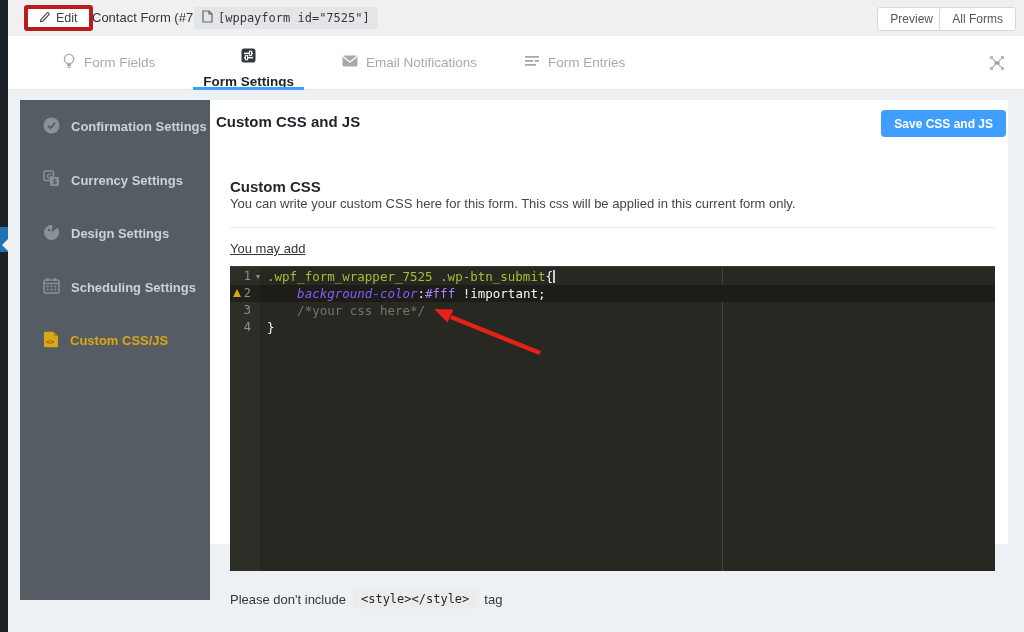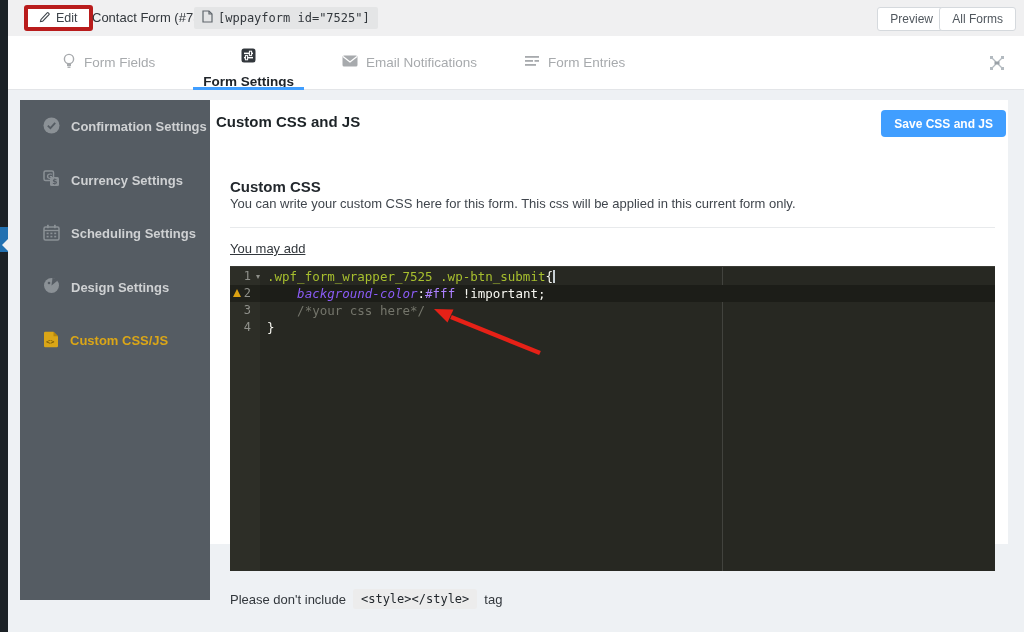--- a/index.html
+++ b/index.html
@@ -187,46 +187,46 @@
           <text x="3.4" y="8.6" font-size="7.5" fill="#8b9196" font-family="DejaVu Sans">G</text>
           <rect x="7" y="7" width="9" height="9" rx="1.5" fill="#8b9196"></rect>
           <text x="9.2" y="14.4" font-size="7.5" fill="#555c63" font-family="DejaVu Sans">$</text>
         </svg>
     </span>
     <span>Currency Settings</span>
   </div>
   <div class="side-item">
     <span>
       <svg width="17" height="17" viewBox="0 0 17 17">
+          <circle cx="8.5" cy="8.5" r="7.5" fill="#8b9196"></circle>
+          <path d="M8.5 8.5 L15 3.2 A8 8 0 0 0 9.5 1 Z" fill="#555c63"></path>
+          <circle cx="6" cy="6" r="1.3" fill="#555c63"></circle>
+        </svg>
+    </span>
+    <span>Design Settings</span>
+  </div>
+  <div class="side-item">
+    <span>
+      <svg width="17" height="17" viewBox="0 0 17 17">
           <rect x="1" y="3" width="15" height="13" rx="1.5" fill="none" stroke="#8b9196" stroke-width="1.5"></rect>
           <path d="M1 6.5 H16" stroke="#8b9196" stroke-width="1.3"></path>
           <rect x="4" y="0.8" width="1.8" height="3.4" fill="#8b9196"></rect>
           <rect x="11" y="0.8" width="1.8" height="3.4" fill="#8b9196"></rect>
           <g fill="#8b9196">
             <rect x="3.6" y="8.6" width="2" height="1.6"></rect>
             <rect x="7.4" y="8.6" width="2" height="1.6"></rect>
             <rect x="11.2" y="8.6" width="2" height="1.6"></rect>
             <rect x="3.6" y="11.8" width="2" height="1.6"></rect>
             <rect x="7.4" y="11.8" width="2" height="1.6"></rect>
             <rect x="11.2" y="11.8" width="2" height="1.6"></rect>
           </g>
         </svg>
     </span>
     <span>Scheduling Settings</span>
   </div>
-  <div class="side-item">
-    <span>
-      <svg width="17" height="17" viewBox="0 0 17 17">
-          <circle cx="8.5" cy="8.5" r="7.5" fill="#8b9196"></circle>
-          <path d="M8.5 8.5 L15 3.2 A8 8 0 0 0 9.5 1 Z" fill="#555c63"></path>
-          <circle cx="6" cy="6" r="1.3" fill="#555c63"></circle>
-        </svg>
-    </span>
-    <span>Design Settings</span>
-  </div>
   <div class="side-item active">
     <span>
       <svg width="16" height="17" viewBox="0 0 16 17">
           <path d="M1 2 Q1 0.8 2.2 0.8 L10.5 0.8 L15 5.3 L15 15 Q15 16.2 13.8 16.2 L2.2 16.2 Q1 16.2 1 15 Z" fill="#dba617"></path>
           <path d="M10.5 0.8 L10.5 5.3 L15 5.3 Z" fill="#b8860b"></path>
           <text x="3" y="12.5" font-size="7" fill="#7a5c06" font-family="DejaVu Sans Mono" font-weight="bold">&lt;&gt;</text>
         </svg>
     </span>
     <span>Custom CSS/JS</span>
   </div>

